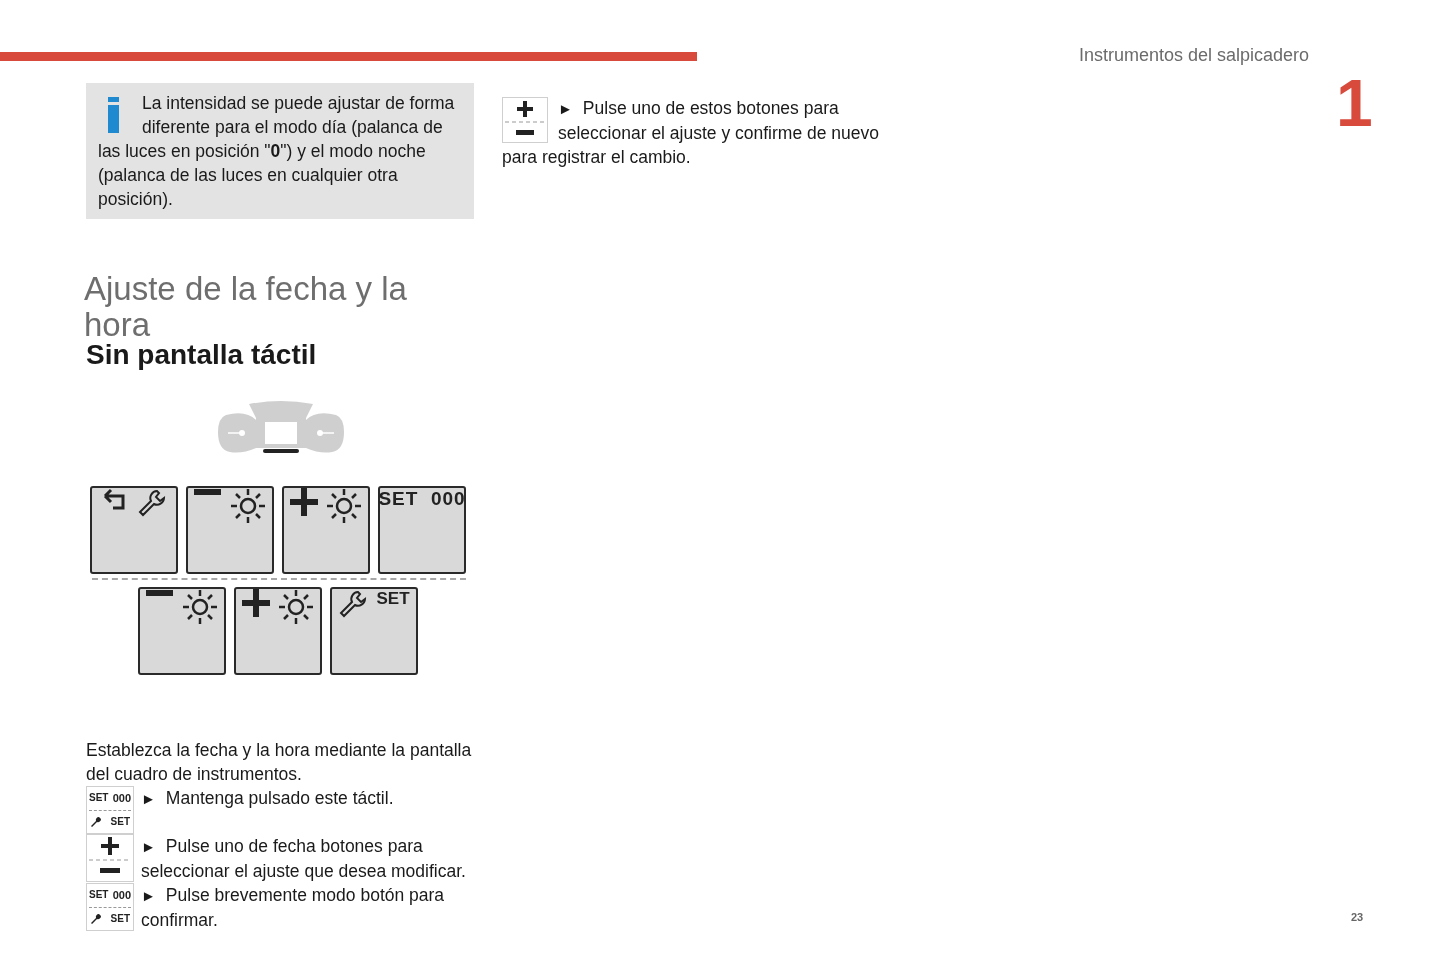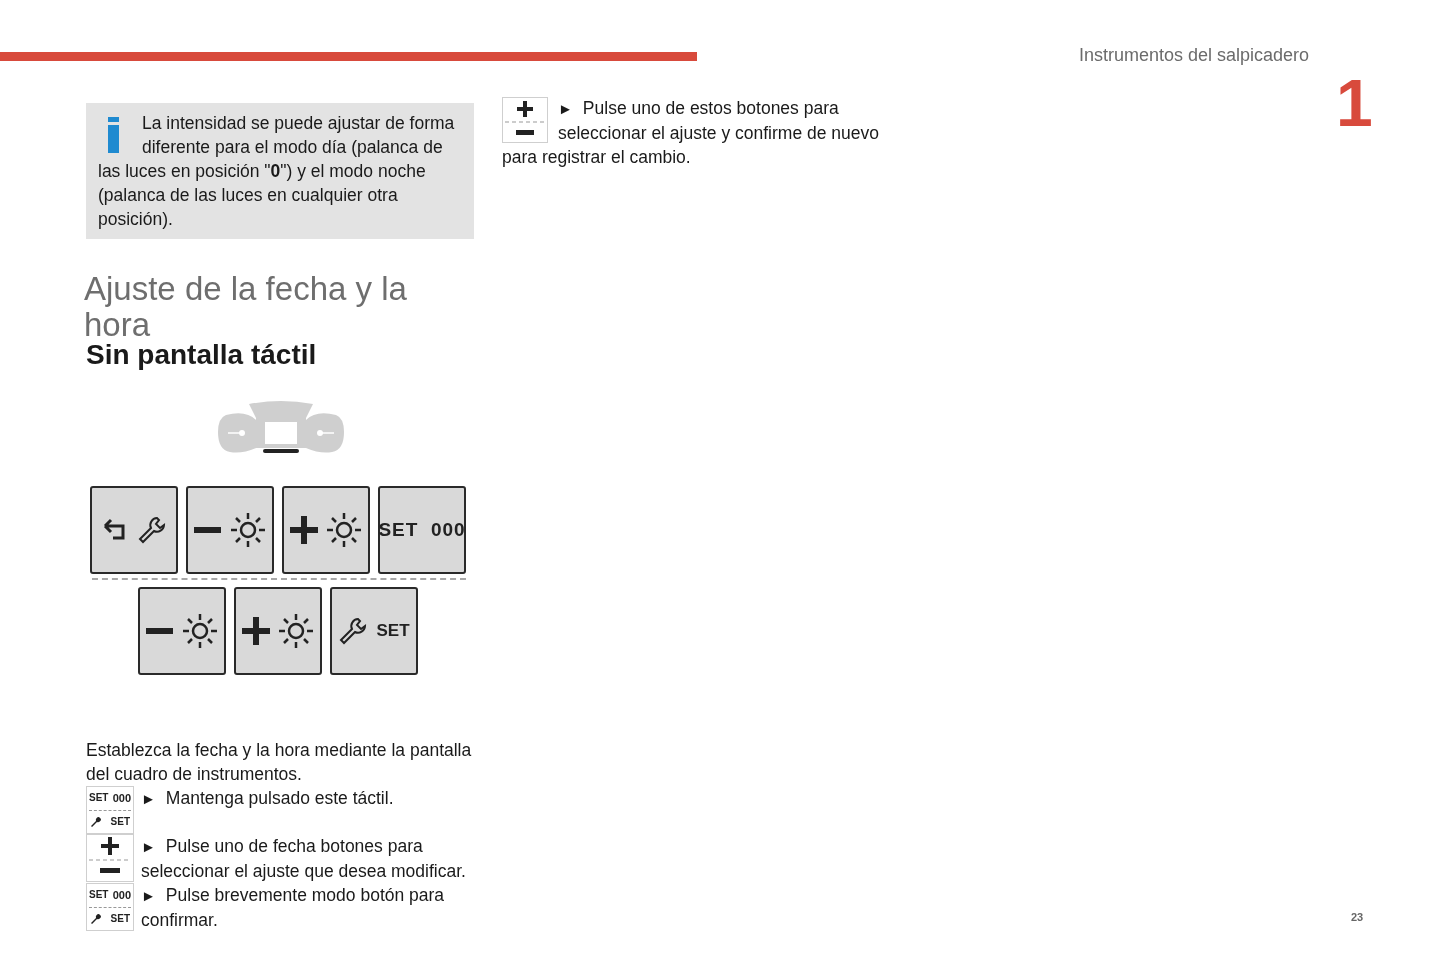--- a/index.html
+++ b/index.html
@@ -7,34 +7,34 @@
     width: 1445px; height: 963px; position: relative; overflow: hidden;
     background: #ffffff;
     font-family: "Liberation Sans", sans-serif;
     color: #1a1a1a;
   }
   .redbar { position: absolute; left: 0; top: 52px; width: 697px; height: 9px; background: #d84a3c; }
   .chapter-title { position: absolute; left: 1079px; top: 45px; font-size: 18px; color: #6b6b6b; }
   .chapter-num { position: absolute; left: 1336px; top: 70px; font-size: 66px; font-weight: bold; color: #d84a3c; line-height: 1; }
   .page-num { position: absolute; left: 1351px; top: 911px; font-size: 11px; font-weight: bold; color: #666; }
 
-  .infobox { position: absolute; left: 86px; top: 103px; width: 388px; height: 136px; background: #e3e3e3; box-sizing: border-box; padding: 8px 10px 0 12px; font-size: 17.5px; line-height: 24px; }
+  .infobox { position: absolute; left: 86px; top: 83px; width: 388px; height: 136px; background: #e3e3e3; box-sizing: border-box; padding: 8px 10px 0 12px; font-size: 17.5px; line-height: 24px; }
   .info-icon { float: left; width: 22px; height: 44px; margin-right: 14px; margin-left: 8px; position: relative; }
   .info-icon .dot { position: absolute; left: 2px; top: 6px; width: 11px; height: 5px; background: #1f8ad0; }
   .info-icon .stem { position: absolute; left: 2px; top: 14px; width: 11px; height: 28px; background: #1f8ad0; }
 
   .right-col { position: absolute; left: 502px; top: 96px; width: 400px; font-size: 17.5px; line-height: 24px; }
   .pm-icon { float: left; width: 46px; height: 46px; border: 1px solid #cfcfcf; box-sizing: border-box; margin-right: 10px; margin-top: 1px; position: relative; background: #fff; }
 
   .h1 { position: absolute; left: 84px; top: 255px; width: 360px; font-size: 33px; line-height: 36px; color: #6e6e6e; margin-top: 16px; }
   .h2 { position: absolute; left: 86px; top: 339px; font-size: 28px; font-weight: bold; color: #1a1a1a; }
 
   .cluster { position: absolute; left: 216px; top: 400px; width: 130px; height: 56px; }
 
-  .btn { position: absolute; width: 88px; height: 88px; background: #d9d9d9; border: 2px solid #2a2a2a; border-radius: 3px; box-sizing: border-box; display: flex; align-items: center; justify-content: center; gap: 8px; }
+  .btn { position: absolute; width: 88px; height: 88px; background: #d9d9d9; border: 2px solid #2a2a2a; border-radius: 3px; box-sizing: border-box; display: flex; align-items: flex-start; justify-content: center; gap: 8px; }
   .btn .lbl { font-weight: bold; font-size: 17px; color: #222; }
   .btn .lbl-big { font-weight: bold; font-size: 19px; color: #222; letter-spacing: 1px; }
   .dashline { position: absolute; left: 92px; top: 578px; width: 374px; height: 0; border-top: 2px dashed #a8a8a8; }
 
   .body-text { position: absolute; left: 86px; top: 694px; width: 400px; font-size: 17.5px; line-height: 24px; margin-top: 44px; }
   .step { position: relative; }
   .small-icon { float: left; width: 48px; height: 48px; border: 1px solid #cfcfcf; box-sizing: border-box; margin-right: 7px; background: #fff; position: relative; font-weight: bold; font-size: 10px; color: #222; }
   .small-icon .r1 { position: absolute; left: 2px; top: 5px; width: 42px; display:flex; justify-content: space-between; line-height: 12px; }
   .small-icon .dash { position: absolute; left: 2px; top: 23px; width: 42px; border-top: 1px dashed #999; }
   .small-icon .r2 { position: absolute; left: 3px; top: 29px; width: 40px; display:flex; justify-content: space-between; align-items:center; line-height: 12px; }

